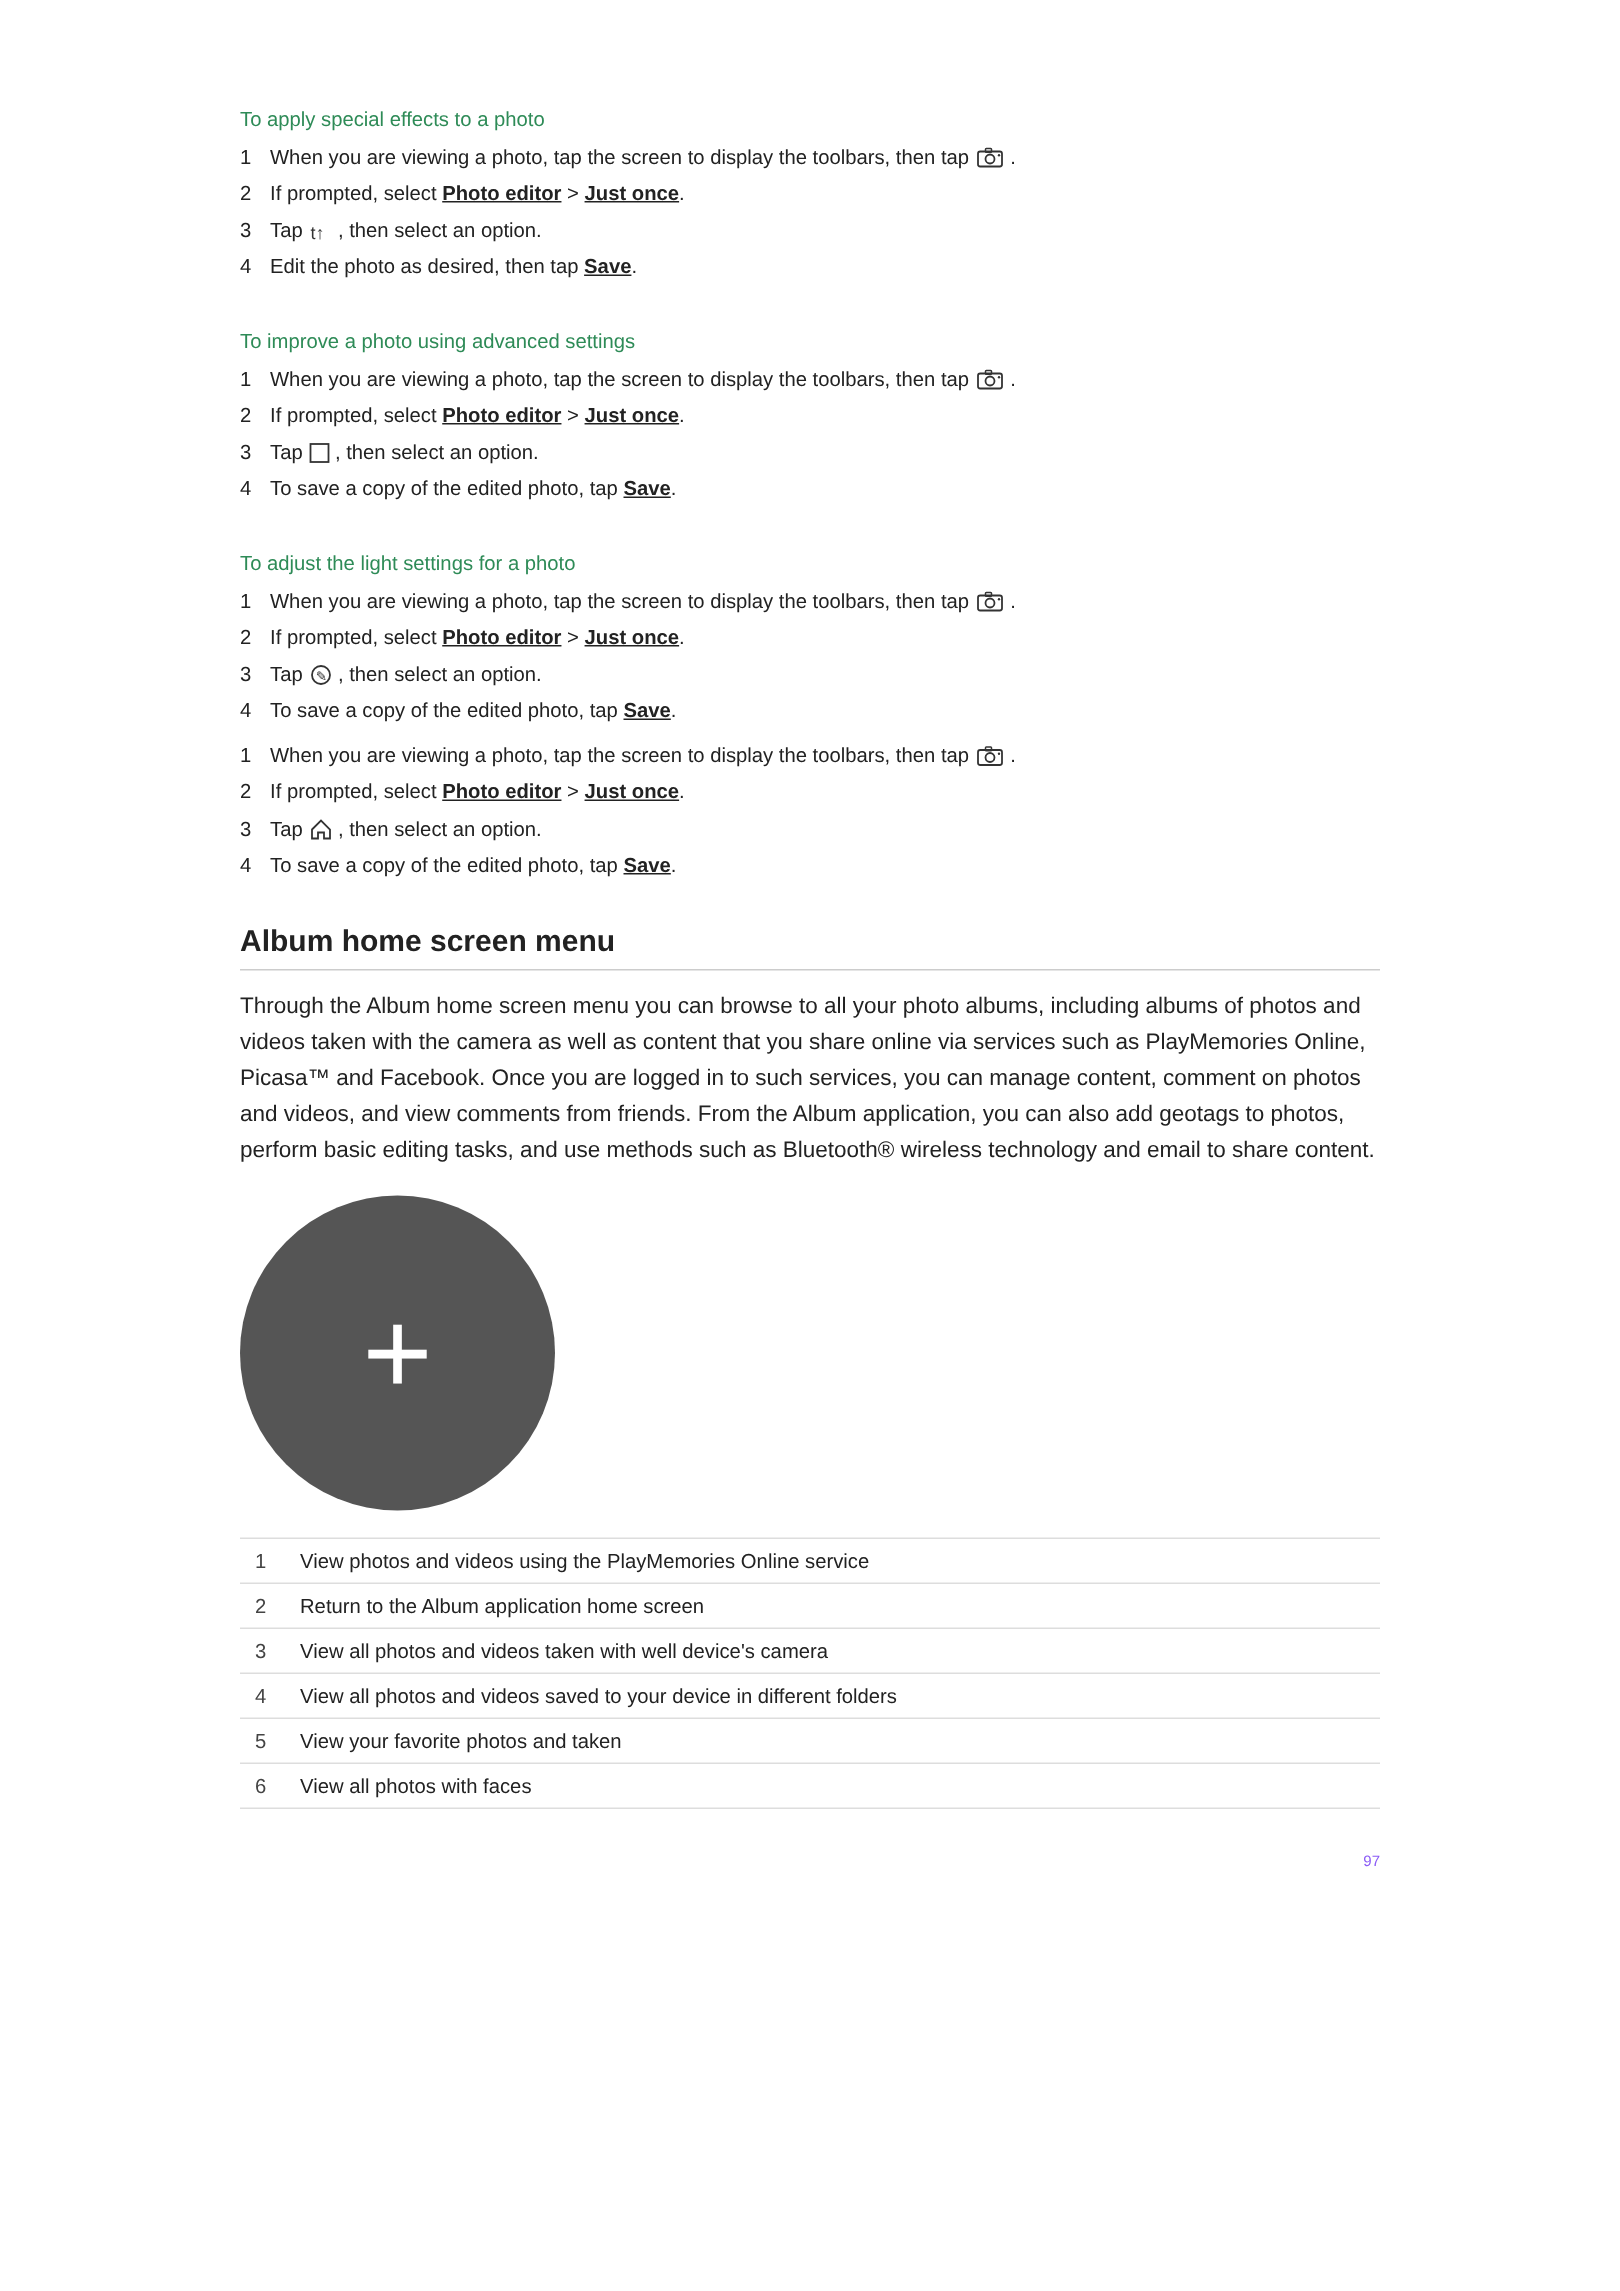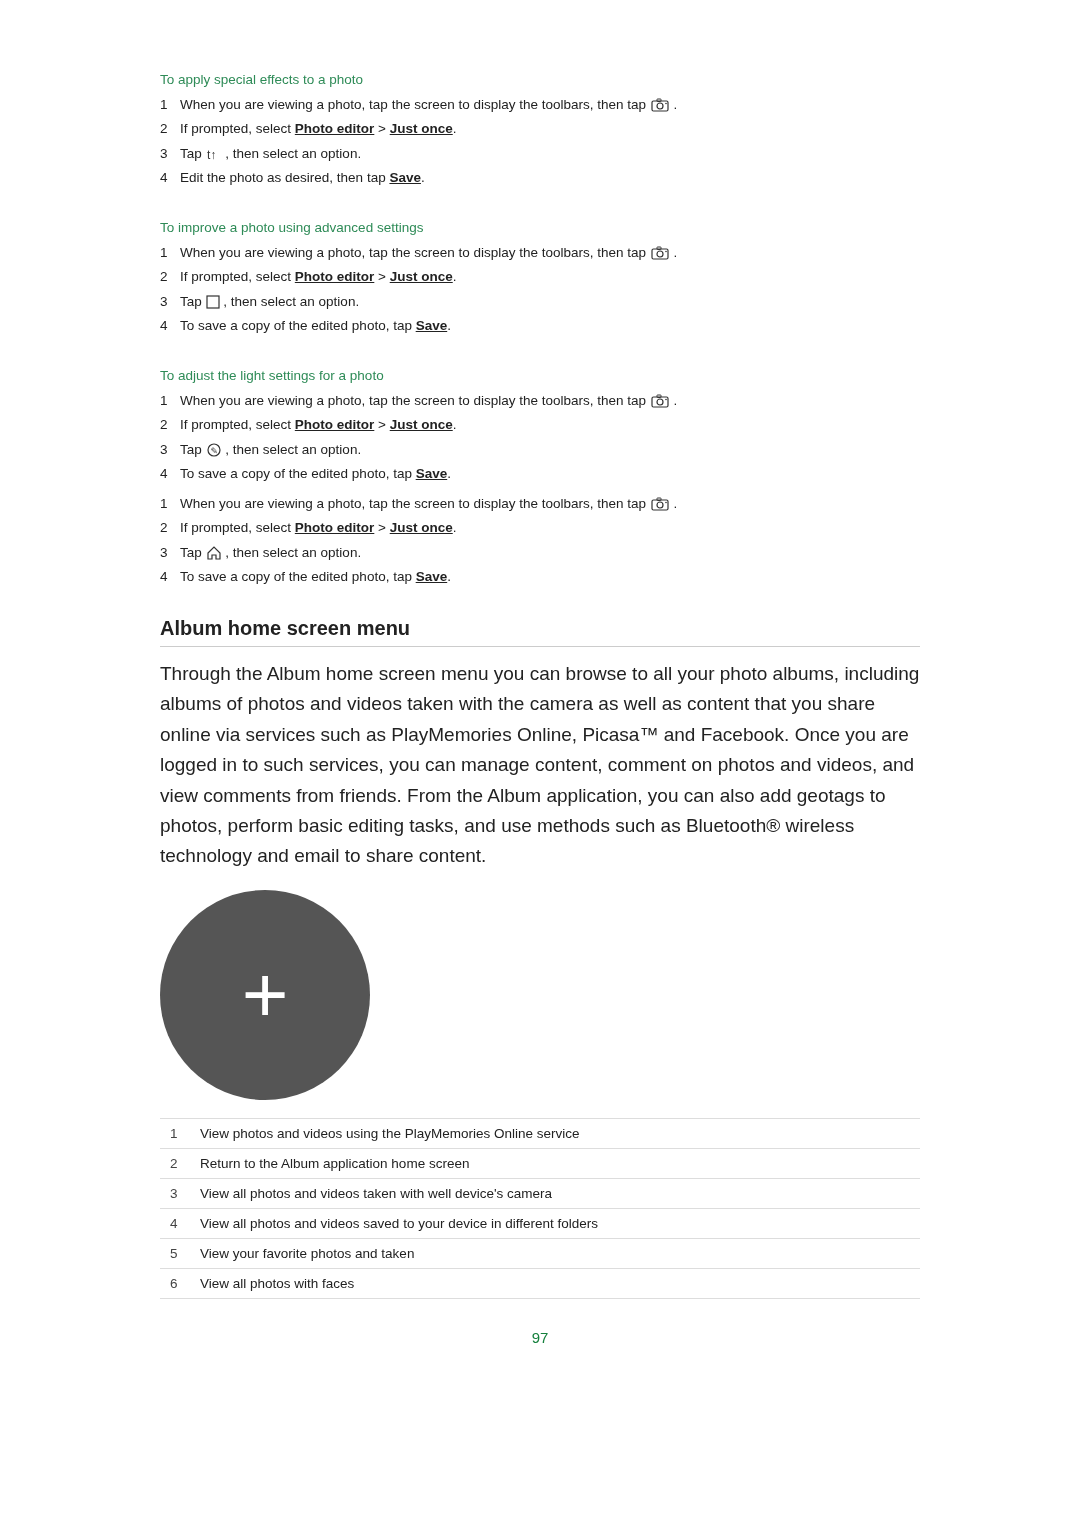--- a/index.html
+++ b/index.html
@@ -49,21 +49,21 @@
     
     .album-heading {
       font-size: 20px;
       font-weight: bold;
       border-bottom: 1px solid #ccc;
       padding-bottom: 6px;
       margin-top: 30px;
       margin-bottom: 12px;
     }
     .album-description {
-      font-size: 19px;
+      font-size: 15px;
       line-height: 1.6;
       margin-bottom: 18px;
     }
     
     .album-image-container {
       margin-bottom: 18px;
     }
     .album-circle {
       width: 210px;
       height: 210px;
@@ -94,24 +94,24 @@
     }
     .numbered-table td {
       padding: 7px 10px;
     }
     .numbered-table td:first-child {
       width: 30px;
       color: #444;
     }
     
     .page-number {
-      text-align: center;
+      text-align: right;
       margin-top: 30px;
-      font-size: 15px;
-      color: #15803d;
+      font-size: 10px;
+      color: #8b5cf6;
     }
     .footer-note {
       text-align: center;
       font-size: 12px;
       color: #888;
       margin-top: 10px;
     }
     
     .icon-camera {
       display: inline-block;

